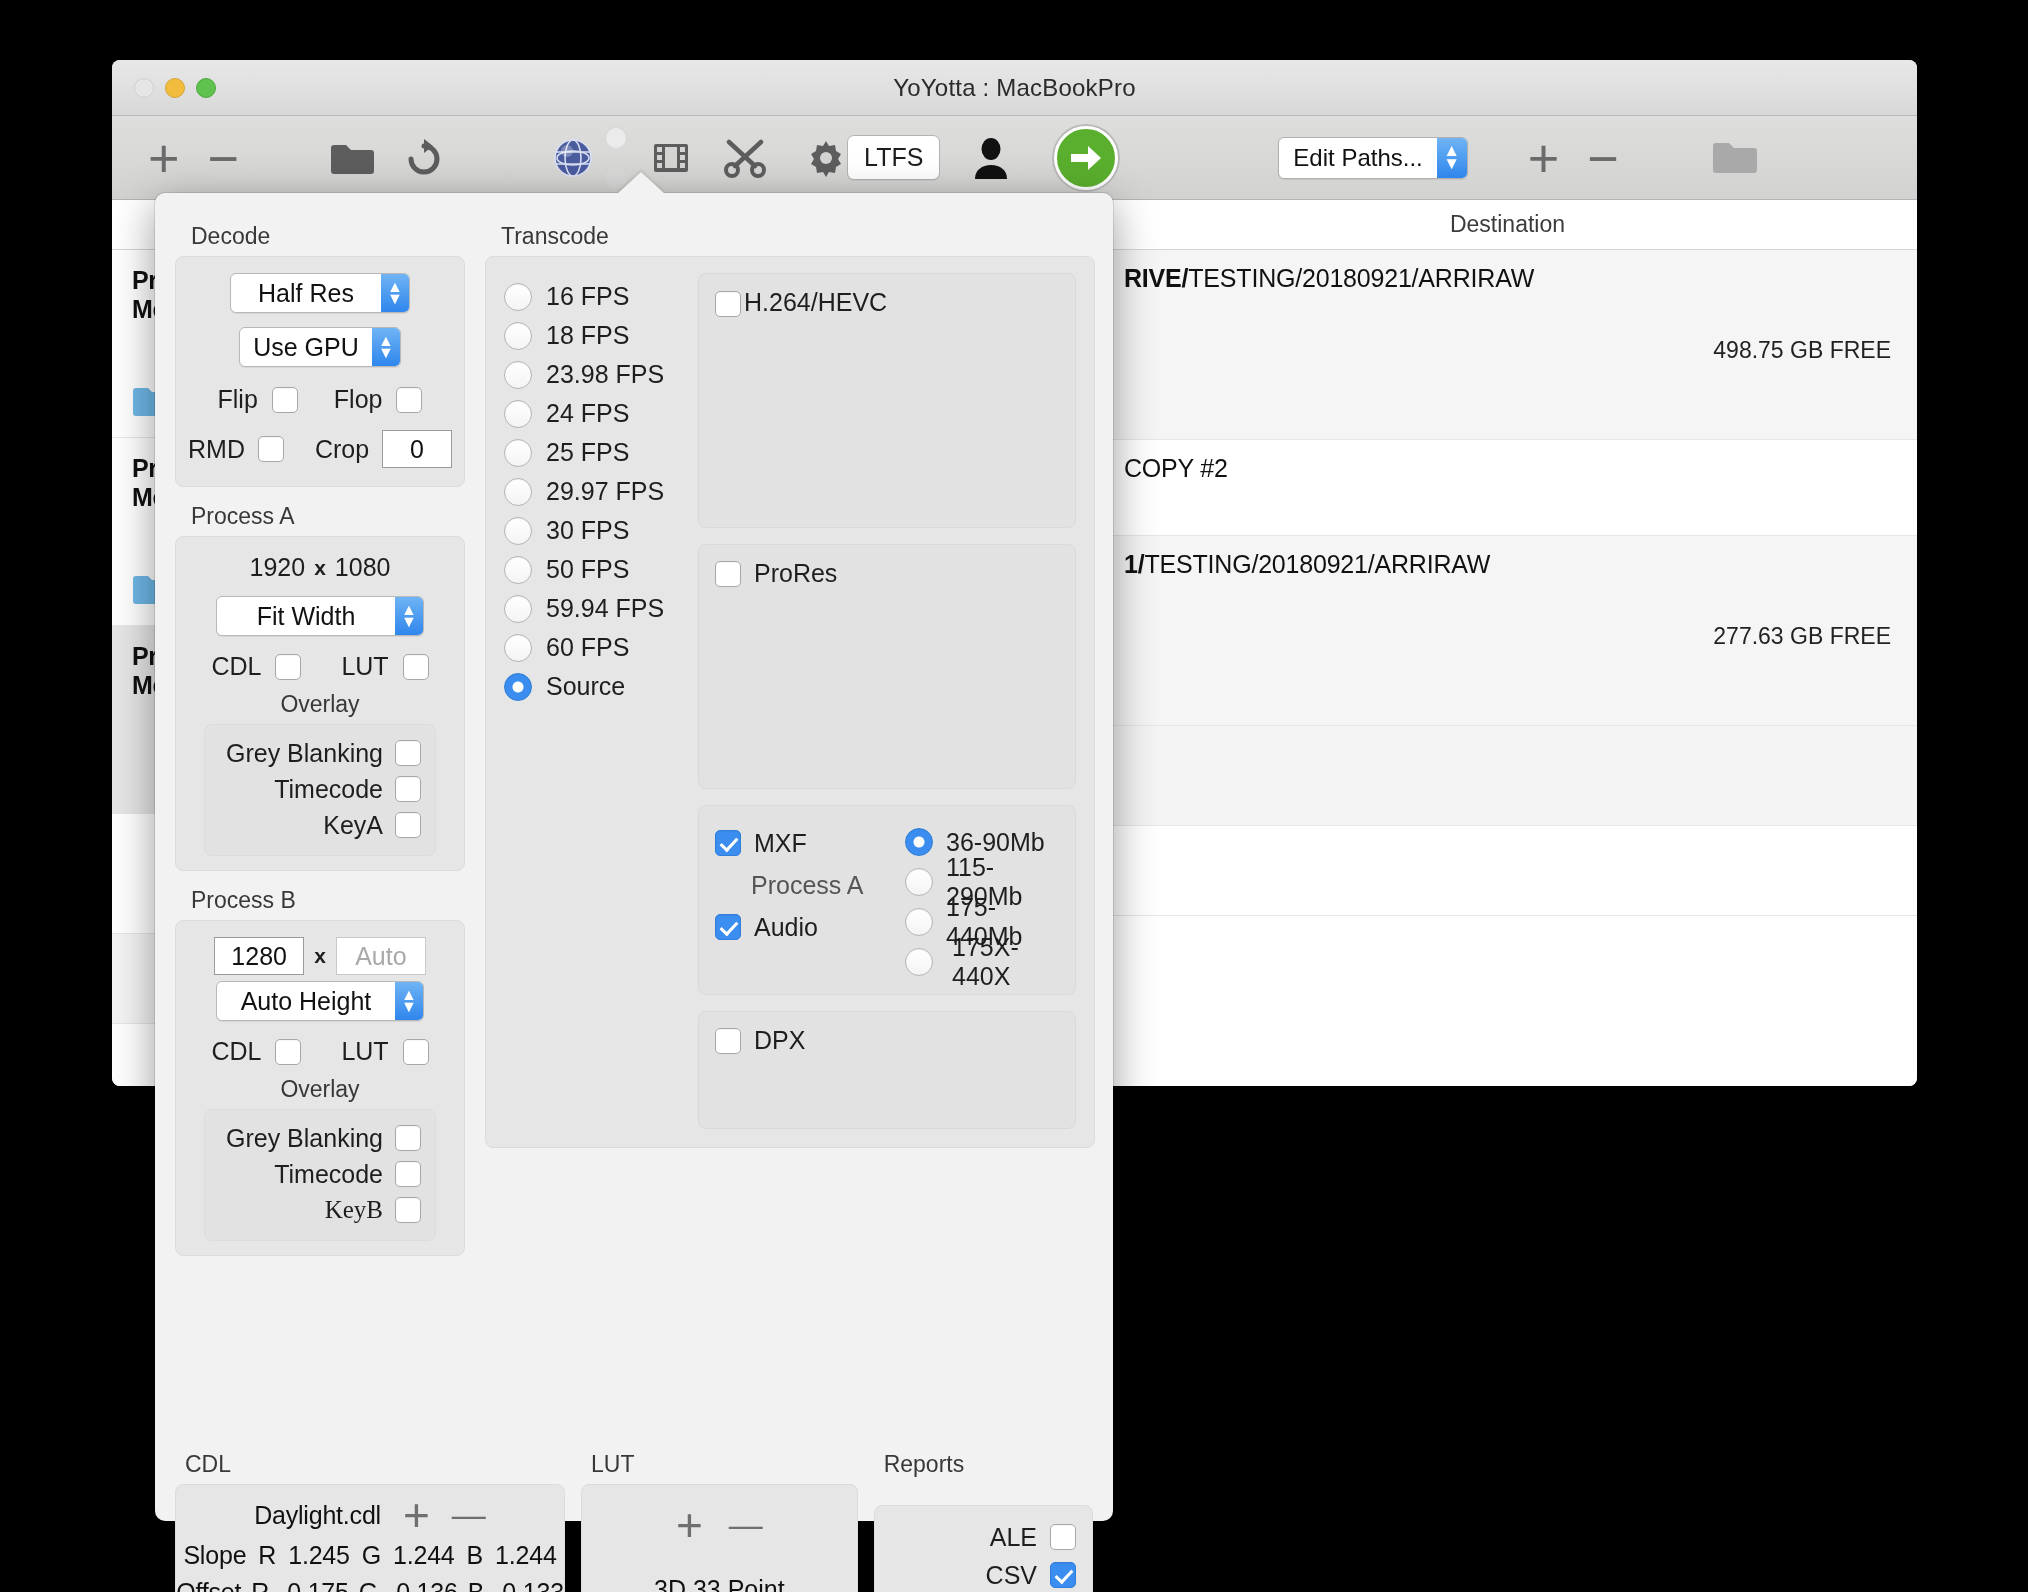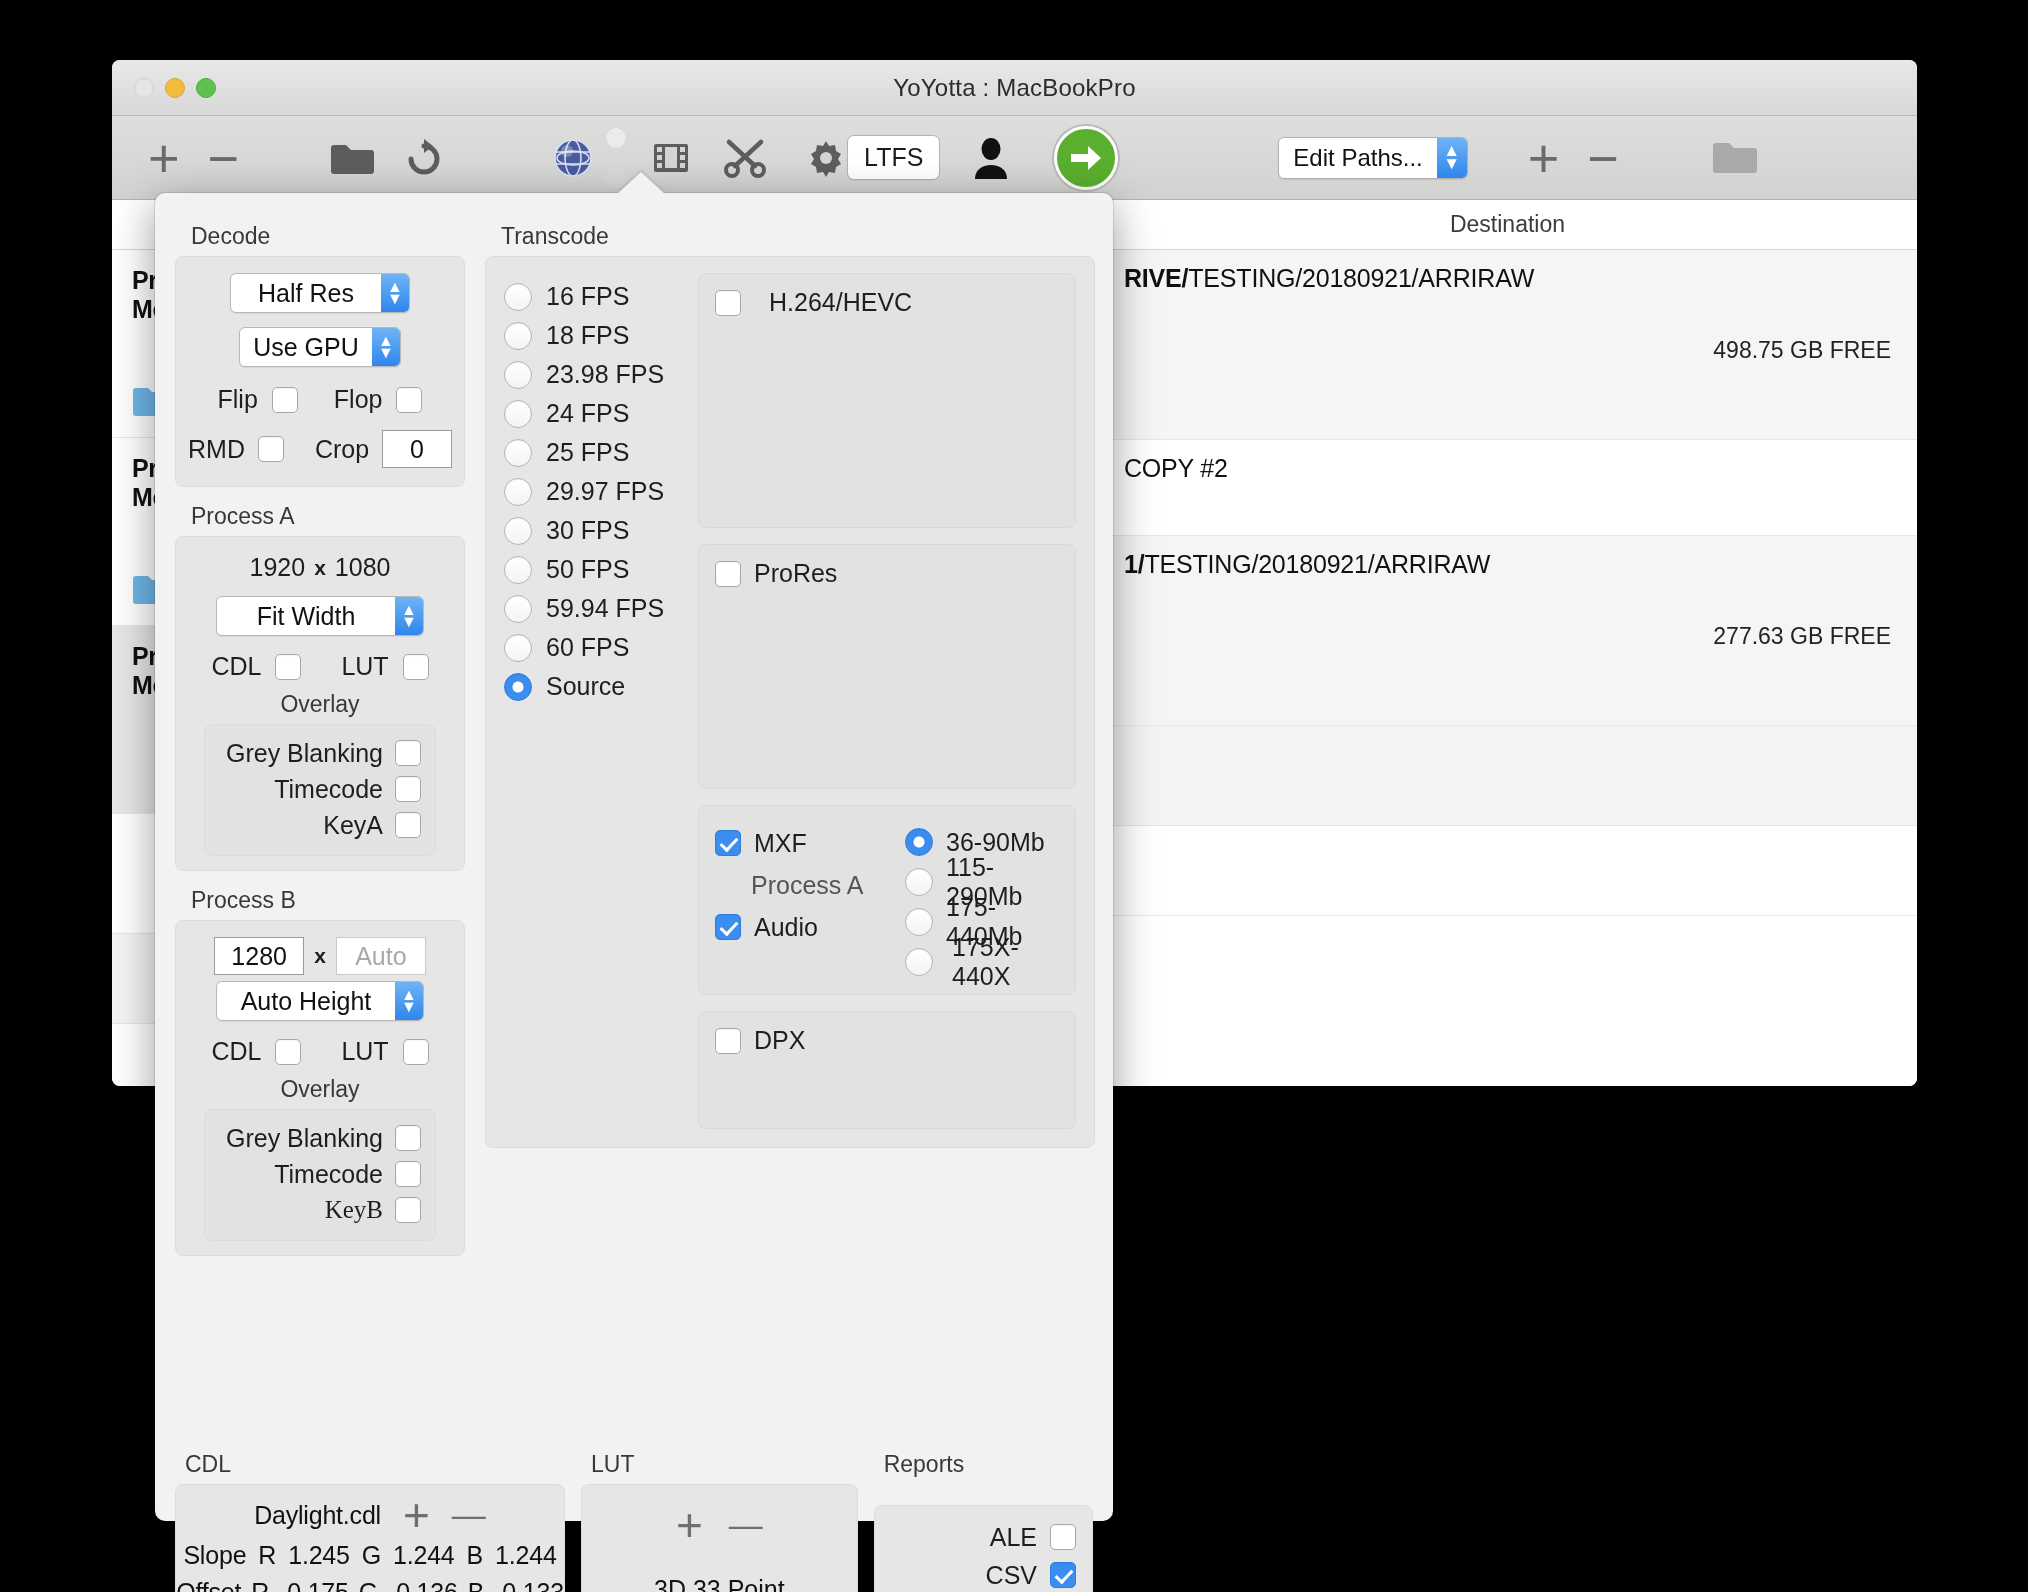--- a/index.html
+++ b/index.html
@@ -542,21 +542,21 @@
           </div>
         <div>
             <span class="rb on"></span>
             <span class="lbl">Source</span>
           </div>
       </div>
 
       <div style="flex:1;display:flex;flex-direction:column;gap:16px;">
 
         <div class="codecbox" style="height:255px;padding:14px 16px;">
-          <div class="rowline" style="gap:28px;">
+          <div class="rowline" style="gap:3px;align-items:flex-end;">
             <span class="cb"></span>
             <span class="lbl">H.264/HEVC</span>
           </div>
         </div>
 
         <div class="codecbox" style="height:245px;padding:14px 16px;">
           <div class="rowline" style="gap:13px;">
             <span class="cb"></span>
             <span class="lbl">ProRes</span>
           </div>

